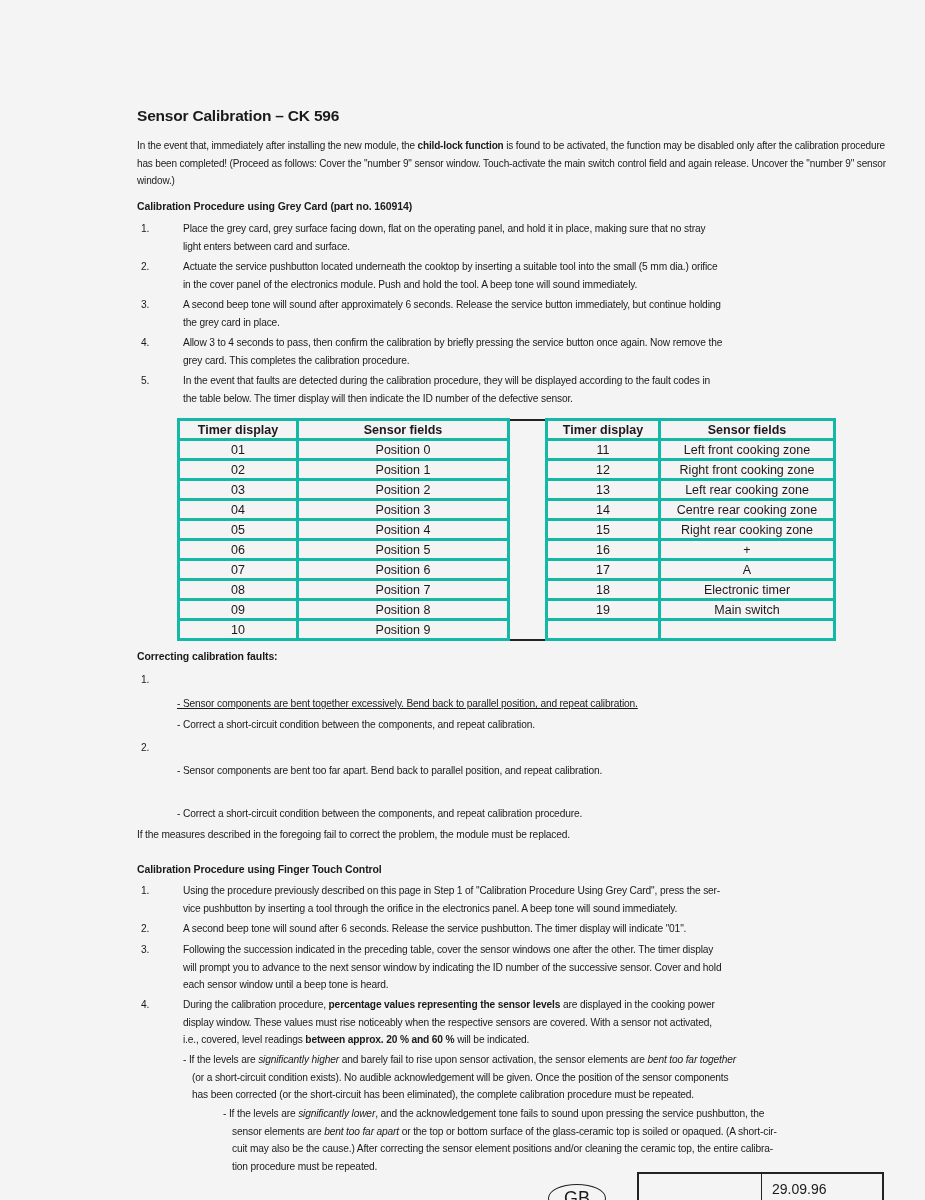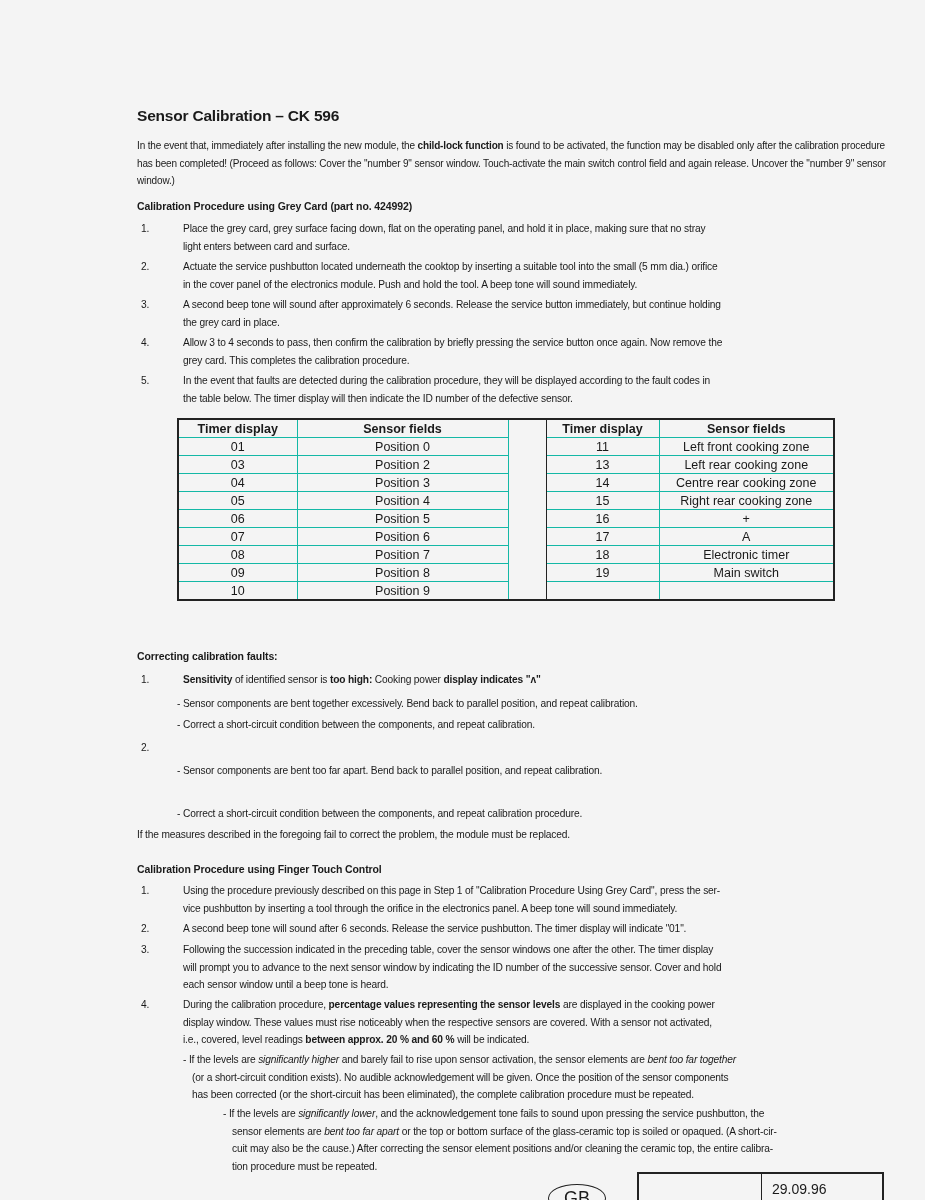--- a/index.html
+++ b/index.html
@@ -31,21 +31,21 @@
   i { font-style: italic; }
 
   
   table.sensors {
     position: absolute; left: 177px; top: 402px;
     border-collapse: collapse;
     border: 2px solid #222;
     font-size: 12.5px;
   }
   table.sensors td, table.sensors th {
-    border: 1px solid #14b8a6; height: 17px; padding: 0 4px; text-align: center;
+    border: 3px solid #14b8a6; height: 17px; padding: 0 4px; text-align: center;
     font-weight: normal; white-space: nowrap;
   }
   table.sensors th { font-weight: bold; font-size: 12.5px; }
   table.sensors td.gap, table.sensors th.gap {
     border-top: none; border-bottom: none; border-left: 1.5px solid #222; border-right: 1.5px solid #222;
   }
   col.c1 { width: 119px; }
   col.c2 { width: 211px; }
   col.cg { width: 38px; }
   col.c3 { width: 113px; }
@@ -69,21 +69,21 @@
 <body>
 
 <div class="page">
 
   <div class="title">Sensor Calibration – CK 596</div>
 
   <div class="para intro">
     <span>In the event that, immediately after installing the new module, the </span><b>child-lock function</b><span> is found to be activated, the function may be disabled only after the calibration procedure has been completed! (Proceed as follows: Cover the "number 9" sensor window. Touch-activate the main switch control field and again release. Uncover the "number 9" sensor window.)</span>
   </div>
 
-  <div class="h2" style="left:137px; top:184px;">Calibration Procedure using Grey Card (part no. 424992)</div>
+  <div class="h2" style="left:137px; top:184px;">Calibration Procedure using Grey Card (part no. 160914)</div>
 
   <div class="item" style="left:141px; top:204px; width:750px; height:36px;">
     <span class="num">1.</span>
     <span class="txt"><span>Place the grey card, grey surface facing down, flat on the operating panel, and hold it in place, making sure that no stray</span><br><span>light enters between card and surface.</span></span>
   </div>
   <div class="item" style="left:141px; top:242px; width:750px; height:36px;">
     <span class="num">2.</span>
     <span class="txt"><span>Actuate the service pushbutton located underneath the cooktop by inserting a suitable tool into the small (5 mm dia.) orifice</span><br><span>in the cover panel of the electronics module. Push and hold the tool. A beep tone will sound immediately.</span></span>
   </div>
   <div class="item" style="left:141px; top:280px; width:750px; height:36px;">
@@ -116,20 +116,27 @@
       <th>Sensor fields</th>
     </tr>
     <tr>
           <td>01</td>
           <td>Position 0</td>
           <td class="gap"></td>
           <td>11</td>
           <td>Left front cooking zone</td>
         </tr>
     <tr>
+          <td>02</td>
+          <td>Position 1</td>
+          <td class="gap"></td>
+          <td>12</td>
+          <td>Right front cooking zone</td>
+        </tr>
+    <tr>
           <td>03</td>
           <td>Position 2</td>
           <td class="gap"></td>
           <td>13</td>
           <td>Left rear cooking zone</td>
         </tr>
     <tr>
           <td>04</td>
           <td>Position 3</td>
           <td class="gap"></td>
@@ -178,23 +185,22 @@
           <td></td>
           <td></td>
         </tr>
   </tbody>
     </table>
 
   <div class="h2" style="left:137px; top:634px;">Correcting calibration faults:</div>
 
   <div class="item" style="left:141px; top:655px; width:750px; height:18px;">
     <span class="num">1.</span>
-    <span class="txt"><b>Sensitivity</b><span> of identified sensor is </span><b>too high:</b><span> Cooking power </span><b>display indicates</b><b> "ʌ"</b></span>
-  </div>
-  <div class="sub" style="left:177px; top:679px;">- Sensor components are bent together excessively. Bend back to parallel position, and repeat calibration.</div>
+  </div>
+  <div class="sub" style="left:177px; top:679px;text-decoration:underline;">- Sensor components are bent together excessively. Bend back to parallel position, and repeat calibration.</div>
   <div class="sub" style="left:177px; top:700px;">- Correct a short-circuit condition between the components, and repeat calibration.</div>
 
   <div class="item" style="left:141px; top:723px; width:750px; height:18px;">
     <span class="num">2.</span>
   </div>
   <div class="sub" style="left:177px; top:746px;">- Sensor components are bent too far apart. Bend back to parallel position, and repeat calibration.</div>
   <div class="sub" style="left:177px; top:789px;">- Correct a short-circuit condition between the components, and repeat calibration procedure.</div>
   <div class="sub" style="left:137px; top:810px;">If the measures described in the foregoing fail to correct the problem, the module must be replaced.</div>
 
   <div class="h2" style="left:137px; top:847px;">Calibration Procedure using Finger Touch Control</div>

